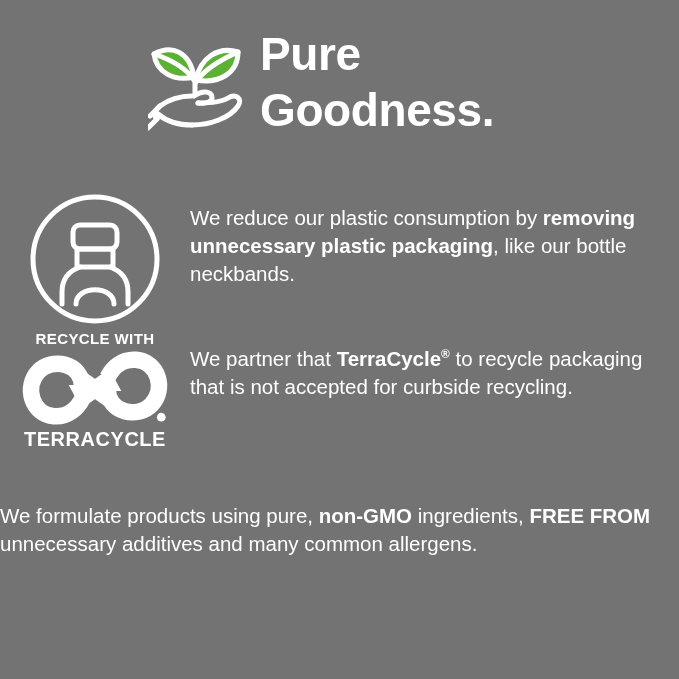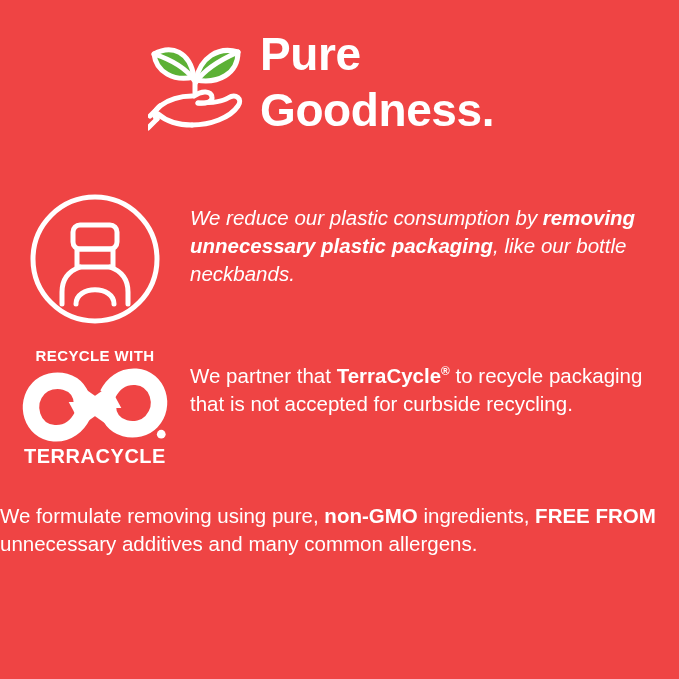--- a/index.html
+++ b/index.html
@@ -12,21 +12,21 @@
     height: 679px;
     background: #2a3d87;
     font-family: "Liberation Sans", sans-serif;
     overflow: hidden;
     position: relative;
   }
 
   .page {
     position: absolute;
     inset: 0;
-    background: #ef4444;
+    background: #737373;
   }
 
   
   .header {
     position: absolute;
     left: 0;
     top: 24px;
     width: 679px;
     height: 130px;
     display: flex;
@@ -53,22 +53,22 @@
   }
 
   
   .feature {
     position: absolute;
     left: 0;
     width: 679px;
     display: flex;
     align-items: flex-start;
   }
-  .feature-1 { top: 188px; font-style: italic; }
-  .feature-2 { top: 344px; }
+  .feature-1 { top: 188px; }
+  .feature-2 { top: 327px; }
   .feature-3 { top: 492px; }
 
   .icon-col {
     width: 190px;
     flex: 0 0 190px;
     display: flex;
     justify-content: center;
     align-items: flex-start;
     padding-top: 4px;
   }
@@ -194,17 +194,17 @@
         <div class="tc-bottom">TERRACYCLE</div>
       </div>
     </div>
     <div class="text-col">
       <span>We partner that </span><b>TerraCycle</b><b><sup>®</sup></b><span> to recycle packaging that is not accepted for curbside recycling.</span>
     </div>
   </div>
 
   <div class="feature feature-3">
     <div class="text-col">
-      <span>We formulate removing using pure, </span><b>non-GMO</b><span> ingredients, </span><b>FREE FROM</b><span> unnecessary additives and many common allergens.</span>
+      <span>We formulate products using pure, </span><b>non-GMO</b><span> ingredients, </span><b>FREE FROM</b><span> unnecessary additives and many common allergens.</span>
     </div>
   </div>
 
 </div>
 
 </body></html>

